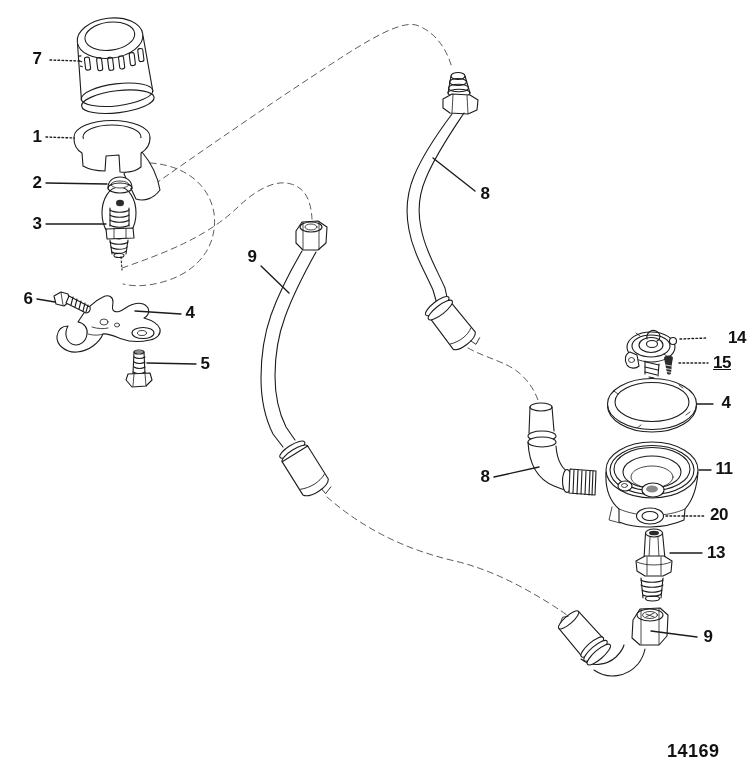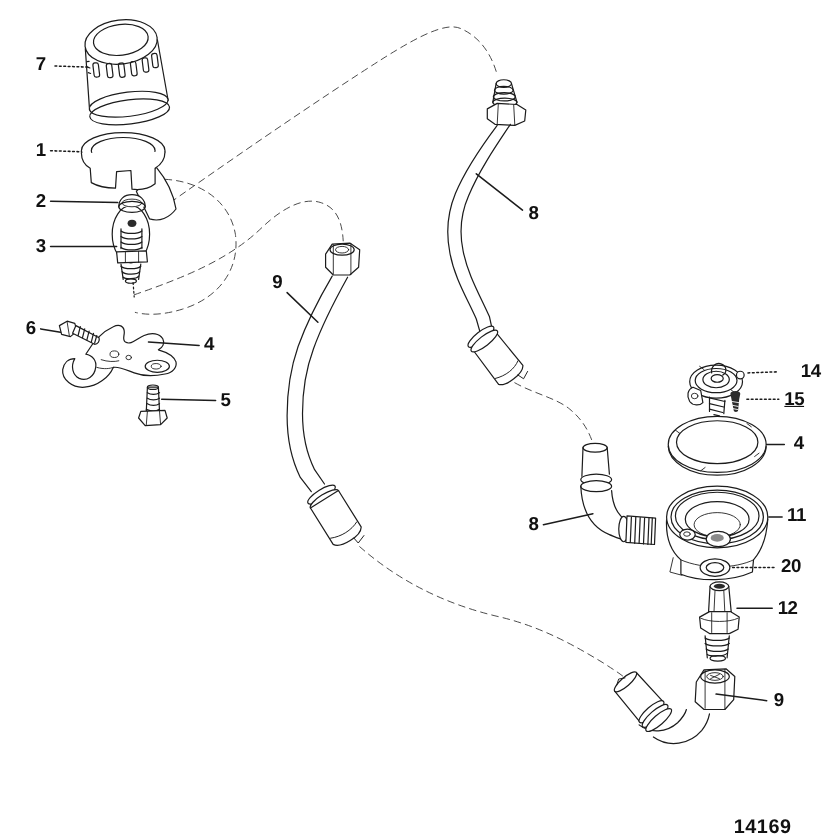--- a/index.html
+++ b/index.html
@@ -273,18 +273,18 @@
       <span class="callout" style="left: 190px; top: 313px;">4</span>
       <span class="callout" style="left: 205px; top: 364px;">5</span>
       <span class="callout" style="left: 252px; top: 257px;">9</span>
       <span class="callout" style="left: 485px; top: 194px;">8</span>
       <span class="callout" style="left: 485px; top: 477px;">8</span>
       <span class="callout" style="left: 737px; top: 338px;">14</span>
       <span class="callout" style="left: 722px; top: 363px; text-decoration: underline;">15</span>
       <span class="callout" style="left: 726px; top: 403px;">4</span>
       <span class="callout" style="left: 724px; top: 469px;">11</span>
       <span class="callout" style="left: 719px; top: 515px;">20</span>
-      <span class="callout" style="left: 716px; top: 553px;">12</span>
+      <span class="callout" style="left: 716px; top: 553px;">13</span>
       <span class="callout" style="left: 708px; top: 637px;">9</span>
     </div>
 
 <div class="dwgnum" style="left:667px;top:741px;">14169</div>
 </div>
 
 </body></html>

